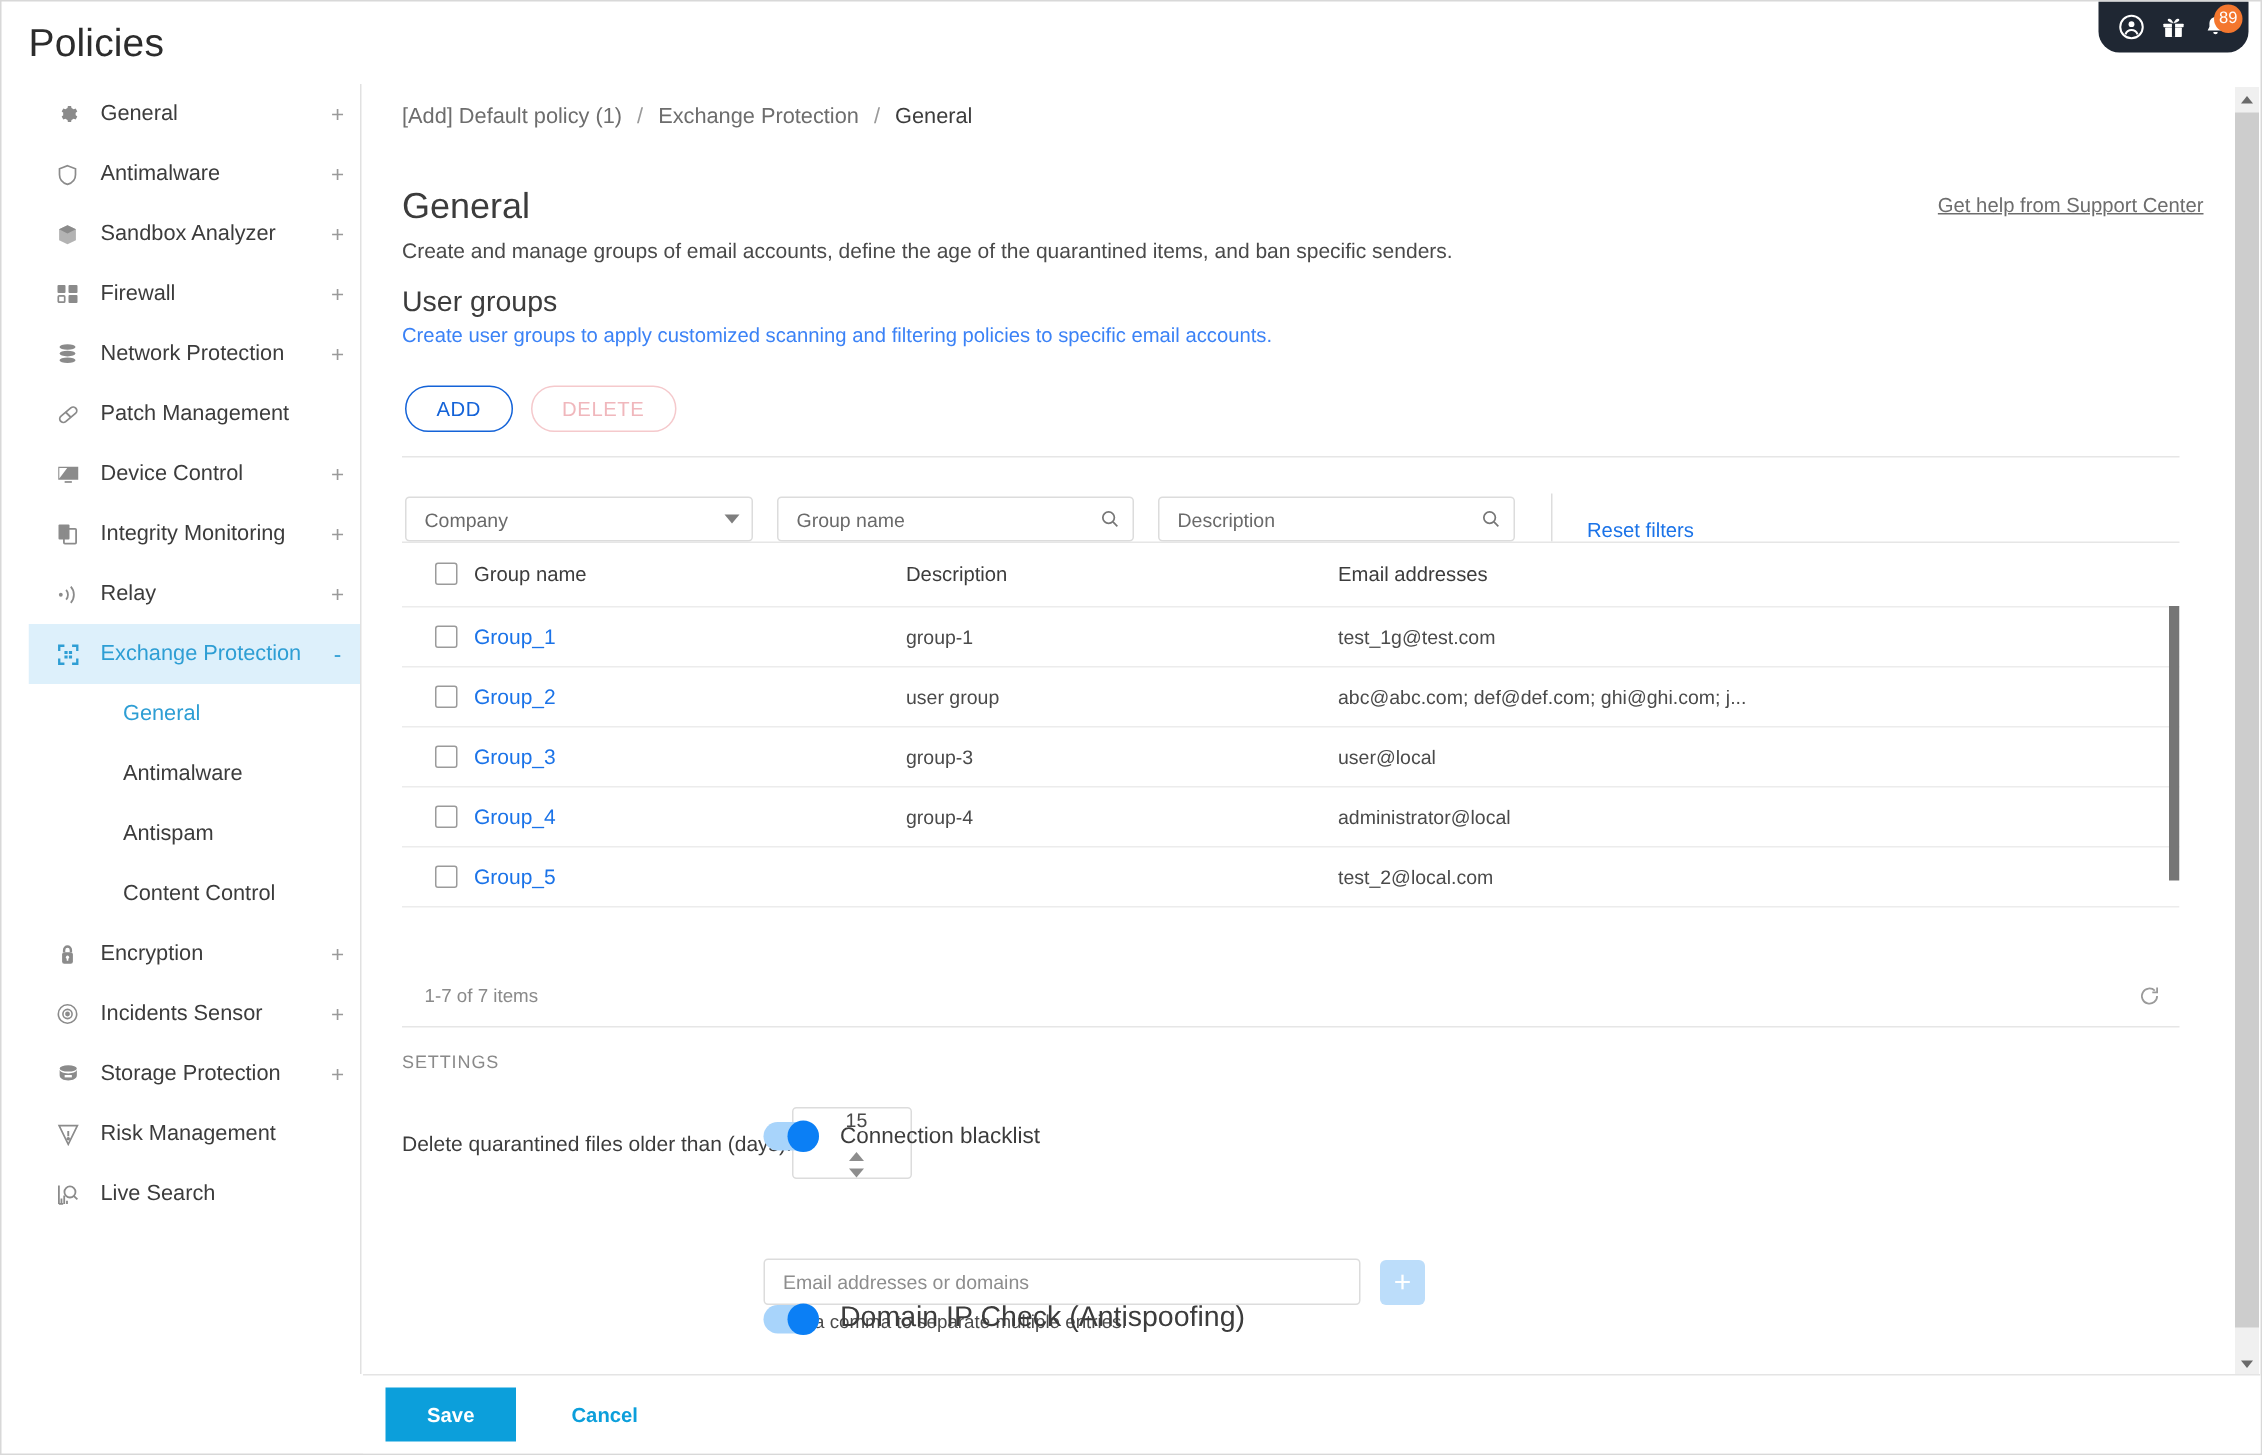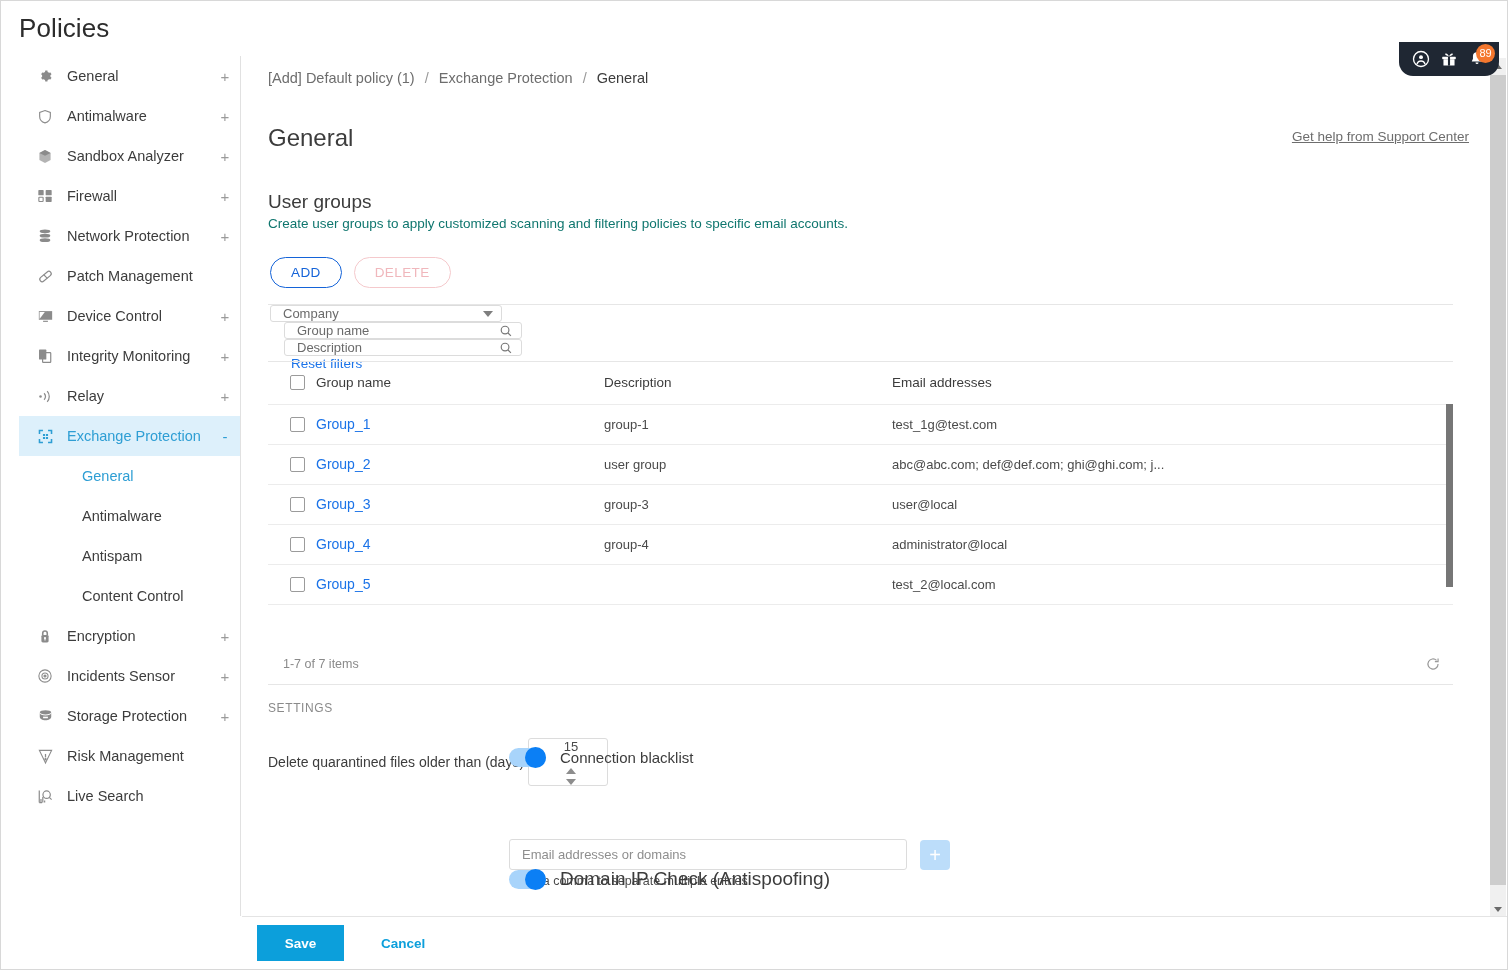--- a/index.html
+++ b/index.html
@@ -21,21 +21,20 @@
   
   .topbar {
     position: absolute; top: 0; right: 8px;
     width: 100px; height: 34px;
     background: #1f2733;
     border-bottom-left-radius: 14px;
     border-bottom-right-radius: 14px;
     display: flex; align-items: center; justify-content: center;
     gap: 10px;
     z-index: 40;
-    margin-top: 41px;
   }
   .topbar .ic { width: 18px; height: 18px; position: relative; display:block; }
   .topbar svg { display: block; }
   .badge {
     position: absolute; top: -6px; left: 8px;
     min-width: 19px; height: 19px; padding: 0 3px;
     background: #f4772e; color: #fff;
     border-radius: 50%;
     font-size: 11px; line-height: 19px; text-align: center;
     font-family: "Liberation Sans", sans-serif;
@@ -105,40 +104,40 @@
   .h1-sub {
     position: absolute; left: 26px; top: 103px;
     font-size: 14px; color: #4a4a4a;
   }
   .h2 {
     position: absolute; left: 26px; top: 135px;
     font-size: 19px; color: #3c3c3c; font-weight: 400;
   }
   .h2-sub {
     position: absolute; left: 26px; top: 160px;
-    font-size: 13.5px; color: #0f766e;
+    font-size: 13.5px; color: #3b82f6;
   }
 
   
   .btnrow { position: absolute; left: 28px; top: 201px; display: flex; gap: 12px; }
   .obtn {
     height: 31px; padding: 0 20px; border-radius: 16px;
     display: flex; align-items: center; justify-content: center;
     font-size: 13.5px; letter-spacing: .4px; cursor: pointer;
     background: #fff;
   }
   .obtn.primary { border: 1px solid #1463d8; color: #1463d8; }
   .obtn.danger  { border: 1px solid #f5c9cc; color: #f0b7bc; cursor: default; }
 
   
   .filterbar {
     position: absolute; left: 26px; top: 248px;
     width: 1185px; height: 57px;
     border-top: 1px solid #e6e6e6;
-    display: flex; align-items: flex-start; flex-direction: column;
+    display: flex; align-items: flex-end;
   }
   .fselect {
     margin-left: 2px;
     width: 232px; height: 30px;
     border: 1px solid #dcdcdc; border-radius: 3px;
     background: #fff; display: flex; align-items: center;
     padding: 0 8px 0 12px; font-size: 13px; color: #6a6a6a; cursor: pointer;
   }
   .fselect .lbl { flex: 1 1 auto; }
   .caret {
@@ -528,20 +527,21 @@
       <span>[Add] Default policy (1)</span>
       <span class="sep">/</span>
       <span>Exchange Protection</span>
       <span class="sep">/</span>
       <span class="cur">General</span>
     </div>
 
     <div class="support-link">Get help from Support Center</div>
 
     <div class="h1">General</div>
+    <div class="h1-sub">Create and manage groups of email accounts, define the age of the quarantined items, and ban specific senders.</div>
     <div class="h2">User groups</div>
     <div class="h2-sub">Create user groups to apply customized scanning and filtering policies to specific email accounts.</div>
 
     <div class="btnrow">
       <div class="obtn primary">ADD</div>
       <div class="obtn danger">DELETE</div>
     </div>
 
     <div class="filterbar">
       <div class="fselect">

